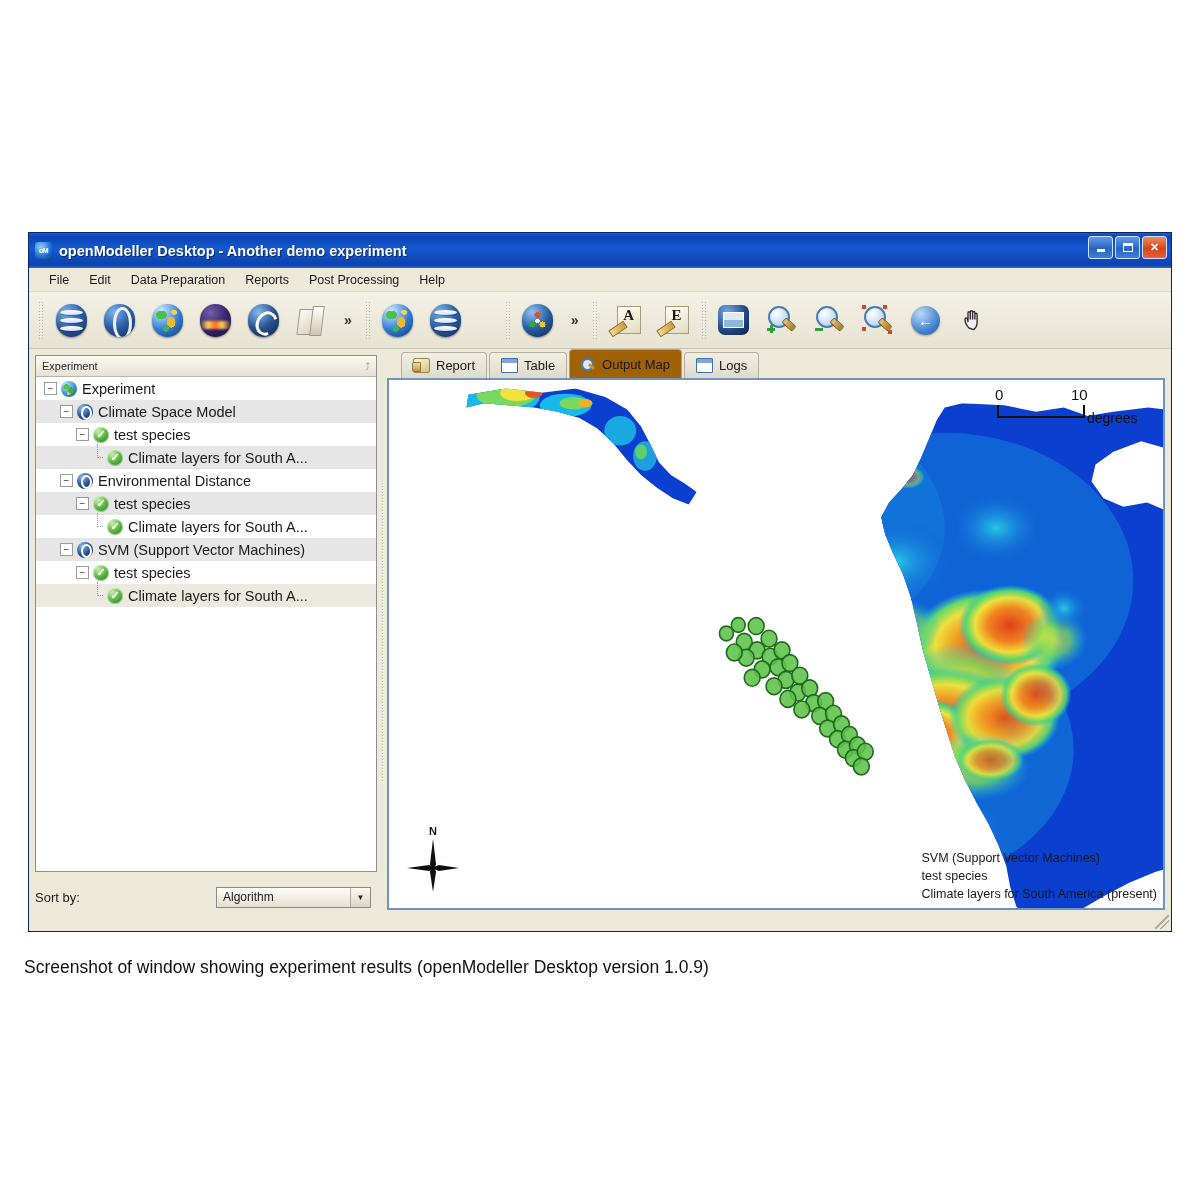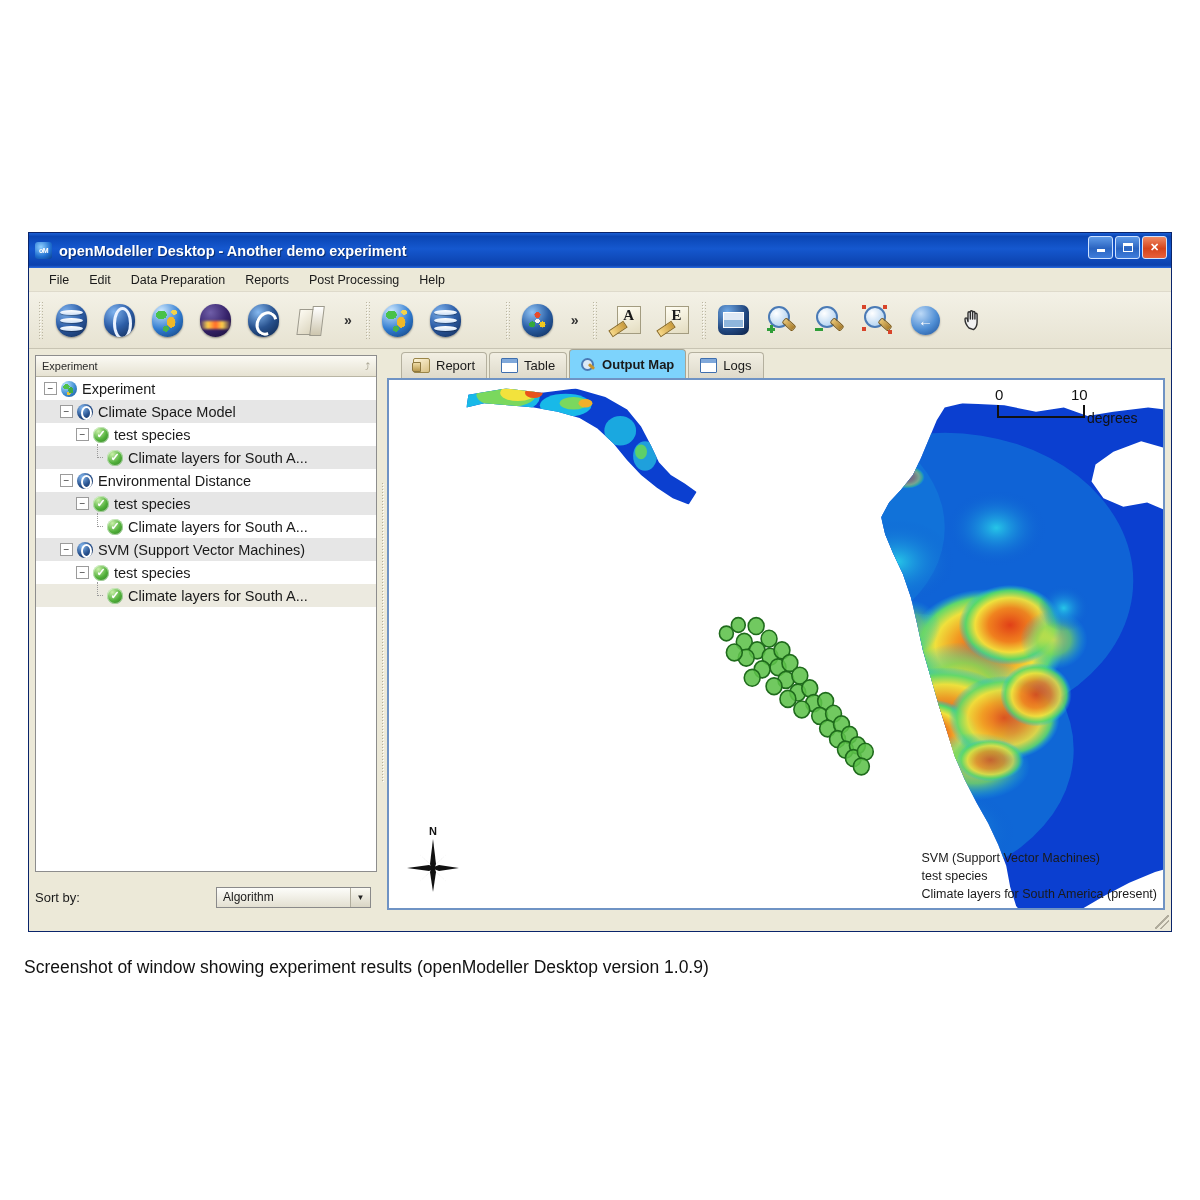--- a/index.html
+++ b/index.html
@@ -188,21 +188,21 @@
     display:flex;align-items:center;justify-content:center;font-size:8px;color:#222;}
 
   
   .tabstrip{height:29px;display:flex;align-items:flex-end;gap:2px;padding-left:14px;}
   .tab{
     height:25px;display:flex;align-items:center;gap:6px;padding:0 11px;
     background:linear-gradient(180deg,#f2efe3,#dedacb);
     border:1px solid #b4b09e;border-bottom:none;border-radius:4px 4px 0 0;
     font-size:13px;color:#1a1a1a;white-space:nowrap;
   }
-  .tab.active{height:28px;background:#7dd3fc;border-color:#a8a492;font-weight:bold;}
+  .tab.active{height:28px;background:#a16207;border-color:#a8a492;font-weight:normal;}
   .ti{width:15px;height:13px;flex:0 0 auto;position:relative;}
   .ti.scroll{background:linear-gradient(150deg,#fdf4d8,#d9c184);border:1px solid #9a8548;border-radius:2px;}
   .ti.scroll::after{content:"";position:absolute;left:-2px;top:3px;width:7px;height:8px;
     background:linear-gradient(180deg,#efdca6,#b99a4e);border:1px solid #8d7840;border-radius:2px 0 0 2px;}
   .ti.win{background:#fff;border:1.5px solid #3f6fae;border-radius:1px;}
   .ti.win::after{content:"";position:absolute;left:0;right:0;top:0;height:4px;background:#7fa8da;}
   .ti.mag{}
   .ti.mag::before{content:"";position:absolute;left:0;top:0;width:9px;height:9px;border-radius:50%;
     border:2px solid #4a7ab5;background:#dbe9f7;}
   .ti.mag::after{content:"";position:absolute;left:7px;top:7px;width:7px;height:3px;border-radius:1px;

